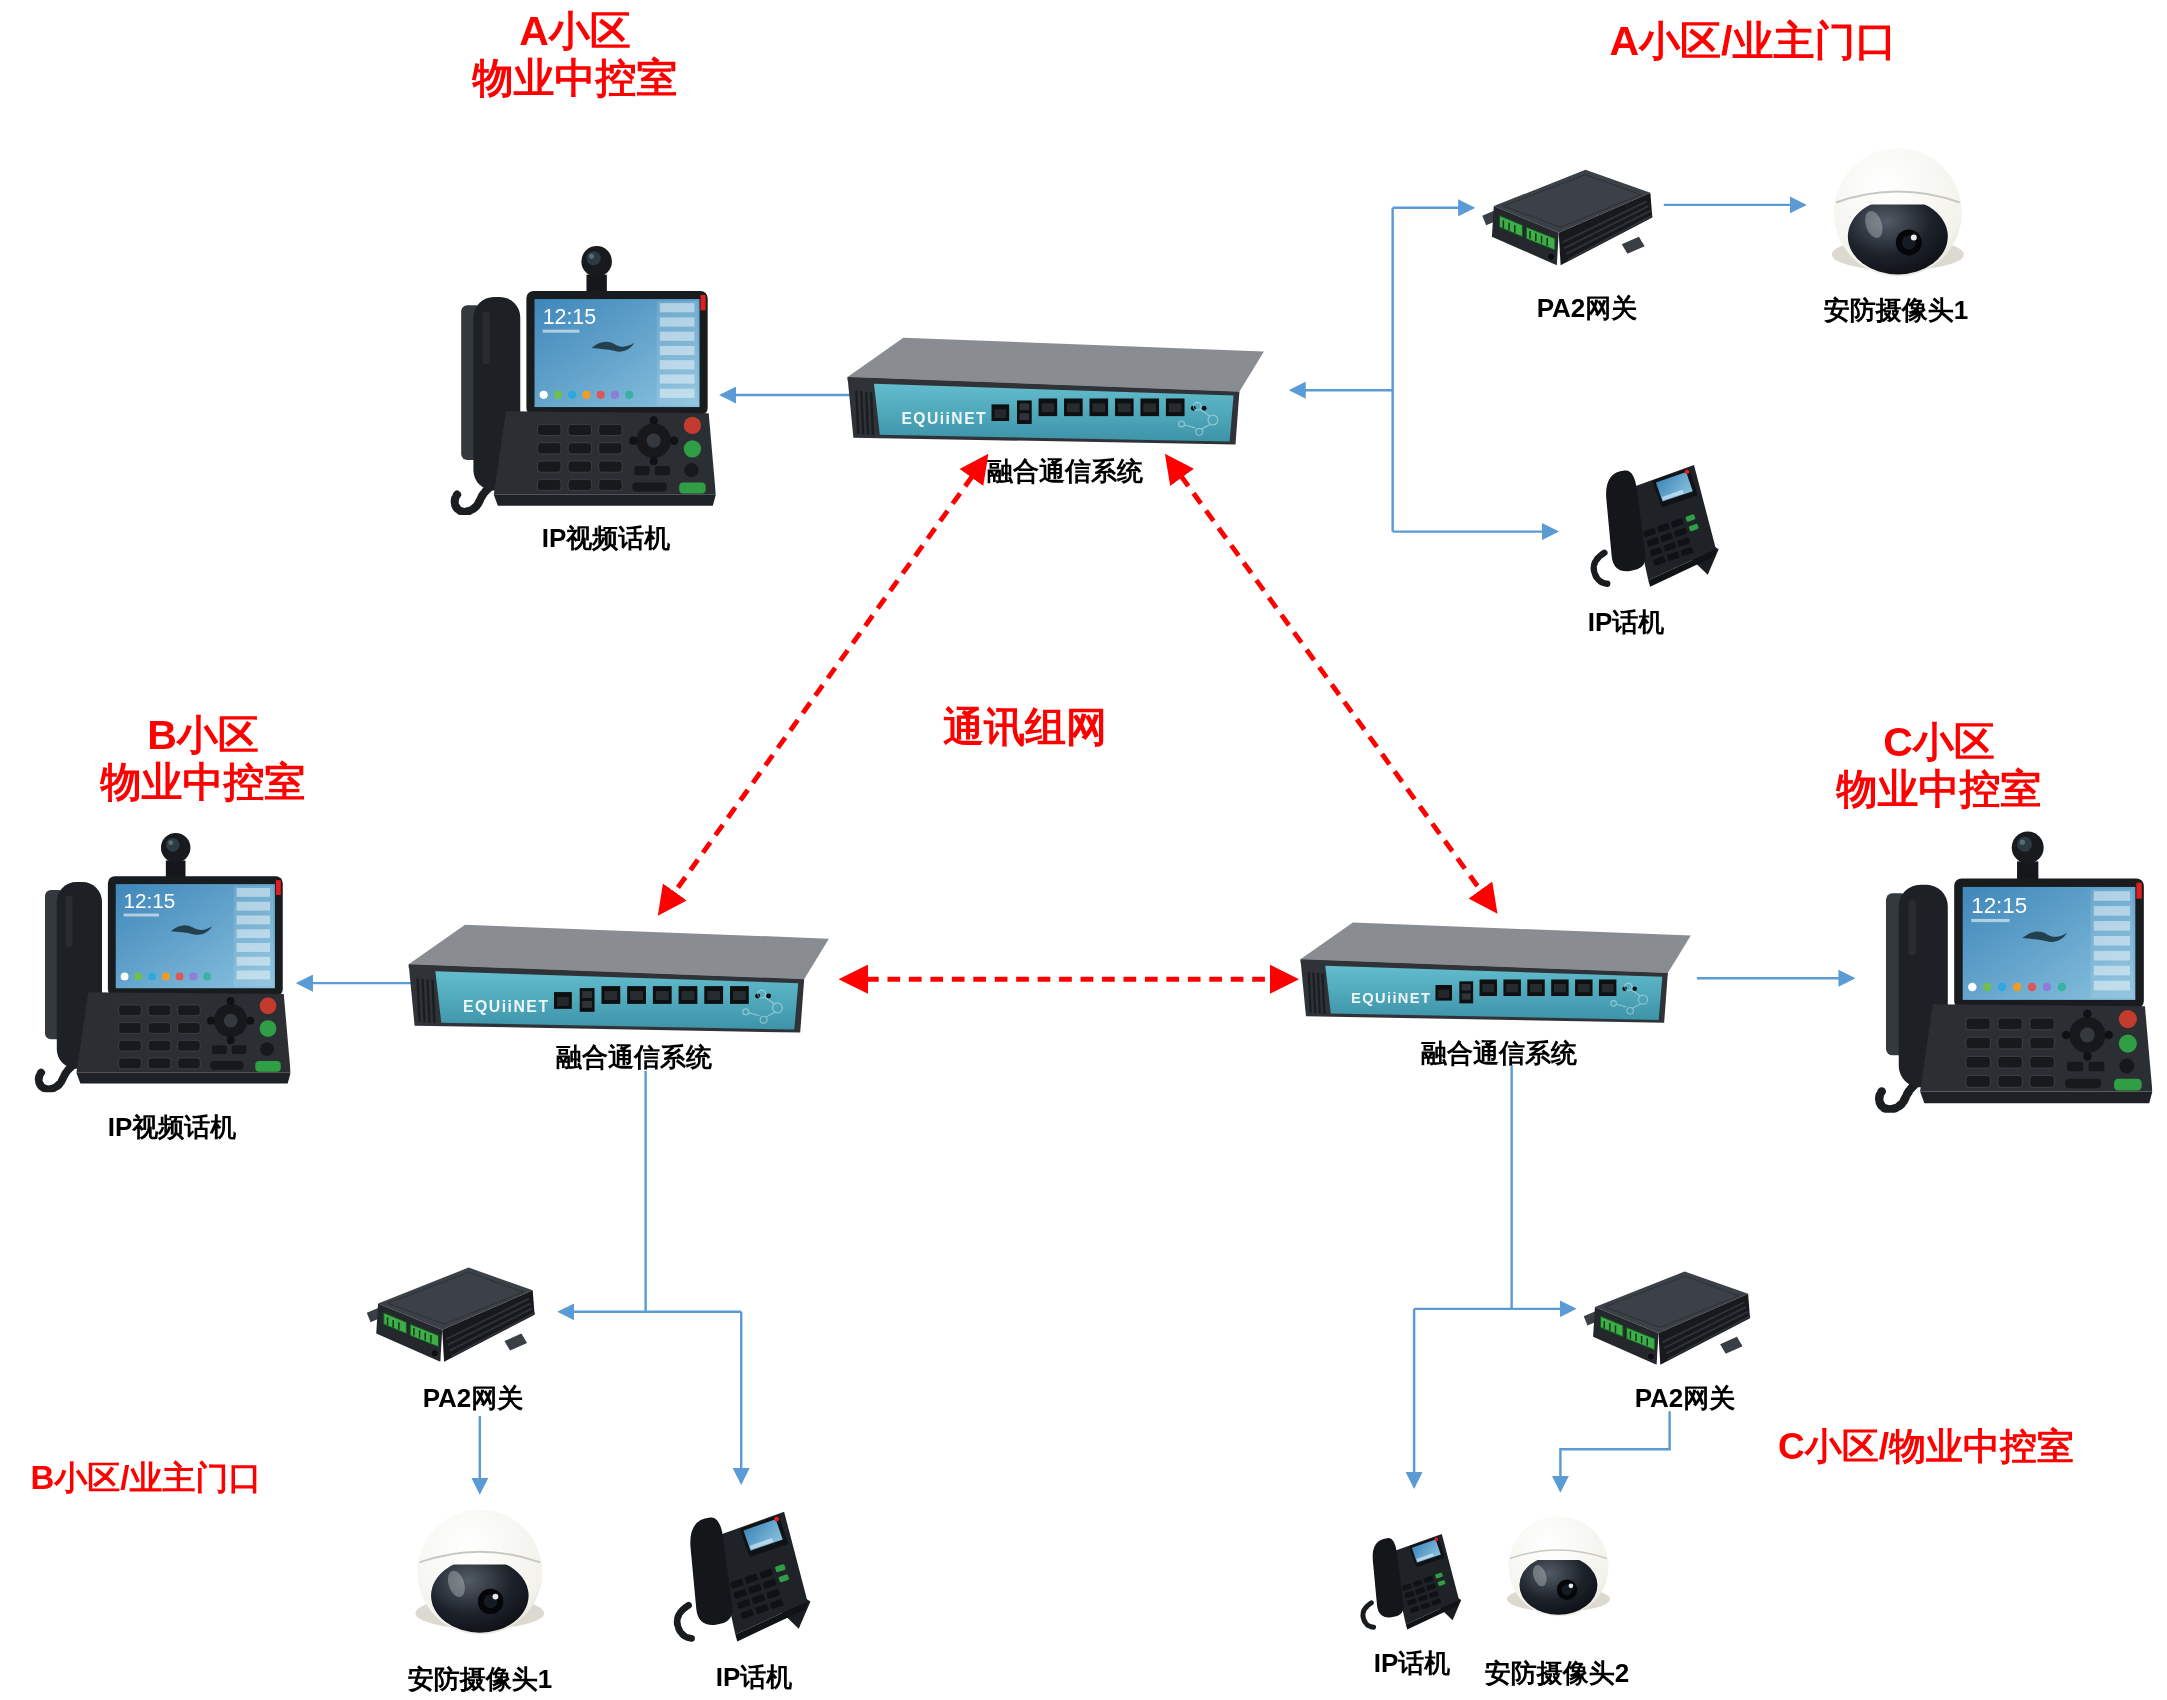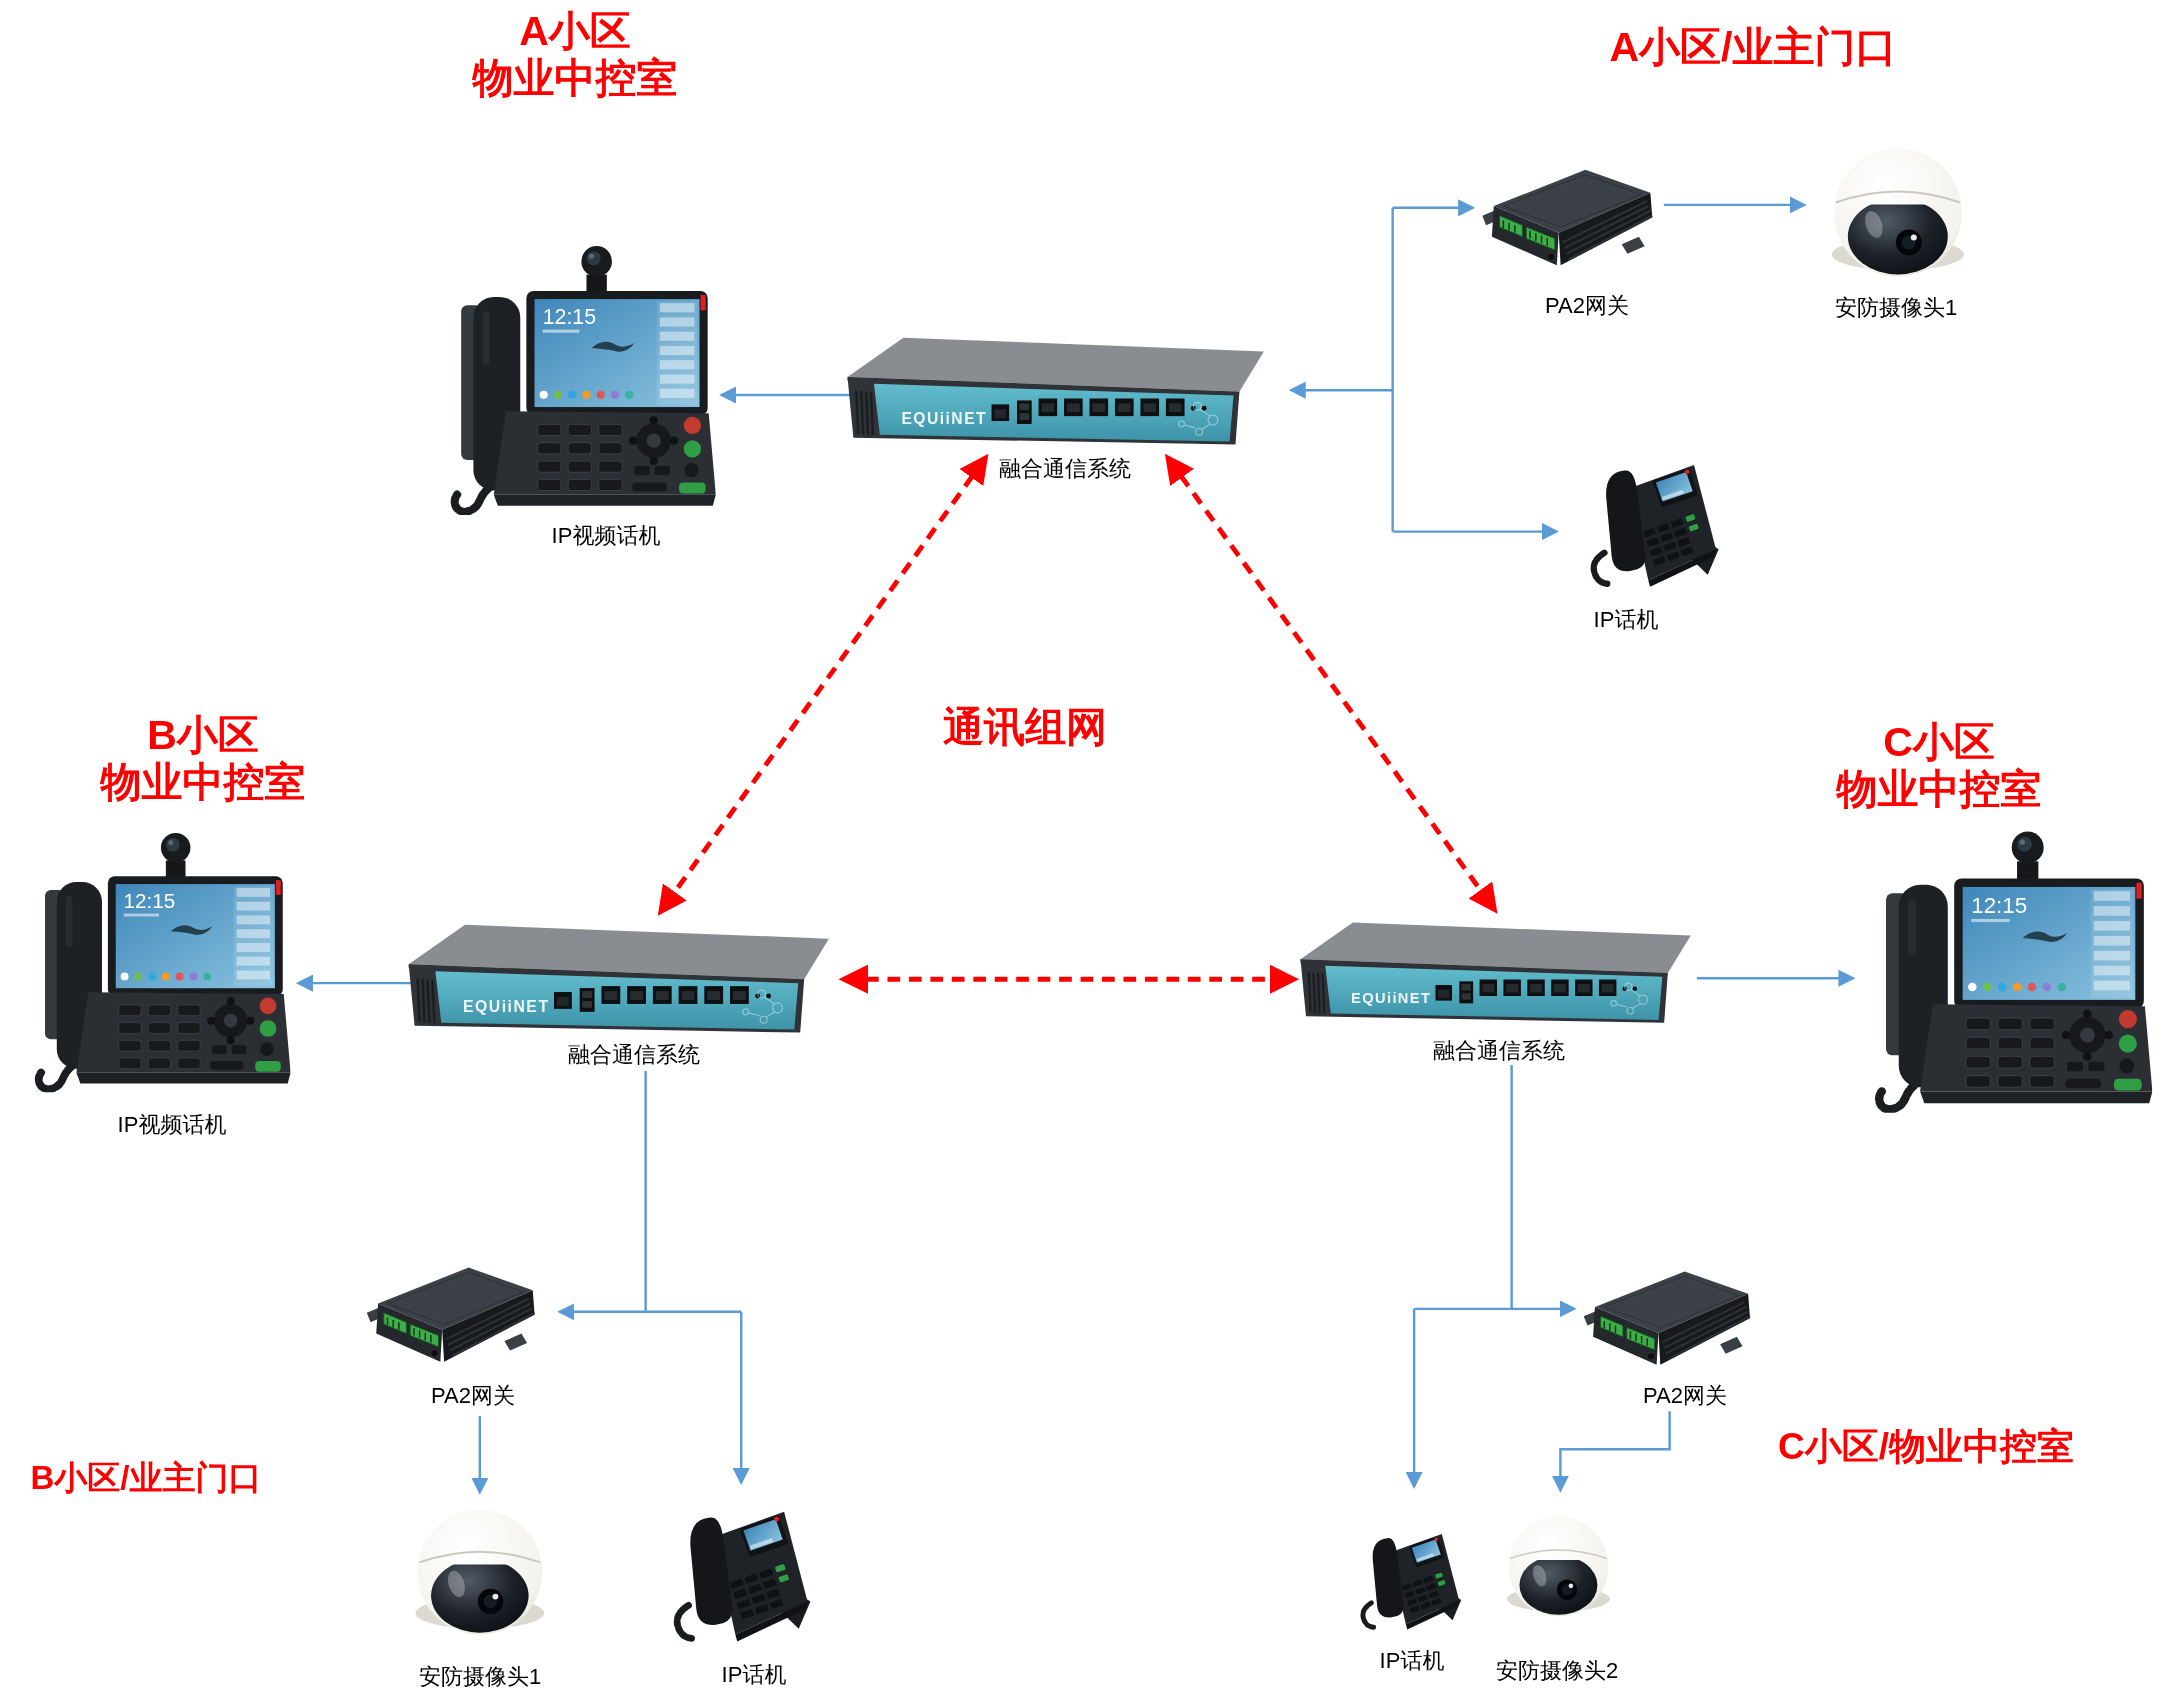--- a/index.html
+++ b/index.html
@@ -5,21 +5,21 @@
   html,body{margin:0;padding:0;background:#ffffff;}
   .stage{
     position:relative;width:2167px;height:1701px;background:#ffffff;overflow:hidden;
     font-family:"Liberation Sans","DejaVu Sans",sans-serif;
   }
   .layer{position:absolute;left:0;top:0;}
   .lbl{position:absolute;transform:translateX(-50%);white-space:nowrap;text-align:center;}
   .t-red{color:#FF0000;font-weight:bold;font-size:41px;line-height:1.14;}
   .t-red-38{font-size:37px;}
   .t-red-34{font-size:33px;}
-  .t-dev{color:#000000;font-weight:normal;font-size:22px;}
+  .t-dev{color:#000000;font-weight:bold;font-size:26px;}
 </style>
 </head>
 <body>
 
 <div class="stage">
 
   <svg class="layer" width="2167" height="1701" viewBox="0 0 2222 1744">
     <defs>
       <linearGradient id="gScreen" x1="0" y1="0" x2="1" y2="1">
         <stop offset="0" stop-color="#3f87ba"></stop>
@@ -272,21 +272,21 @@
       <use href="#sym-ipphone" x="1606" y="458" width="172" height="150"></use>
       <use href="#sym-ipphone" x="676" y="1522" width="160" height="176"></use>
       <use href="#sym-ipphone" x="1384" y="1544" width="118" height="146"></use>
     </g>
   </svg>
 
   <div class="lbl t-red" style="left:575px;top:7.8px;">
     <div>A小区</div>
     <div>物业中控室</div>
   </div>
-  <div class="lbl t-red" style="left:1753px;top:24px;">A小区/业主门口</div>
+  <div class="lbl t-red" style="left:1753px;top:18px;">A小区/业主门口</div>
   <div class="lbl t-red" style="left:1025px;top:704px;">通讯组网</div>
   <div class="lbl t-red" style="left:183px;top:712px;margin-left:20px;">
     <div>B小区</div>
     <div>物业中控室</div>
   </div>
   <div class="lbl t-red" style="left:1939px;top:719px;">
     <div>C小区</div>
     <div>物业中控室</div>
   </div>
   <div class="lbl t-red t-red-34" style="left:146px;top:1459px;">B小区/业主门口</div>

